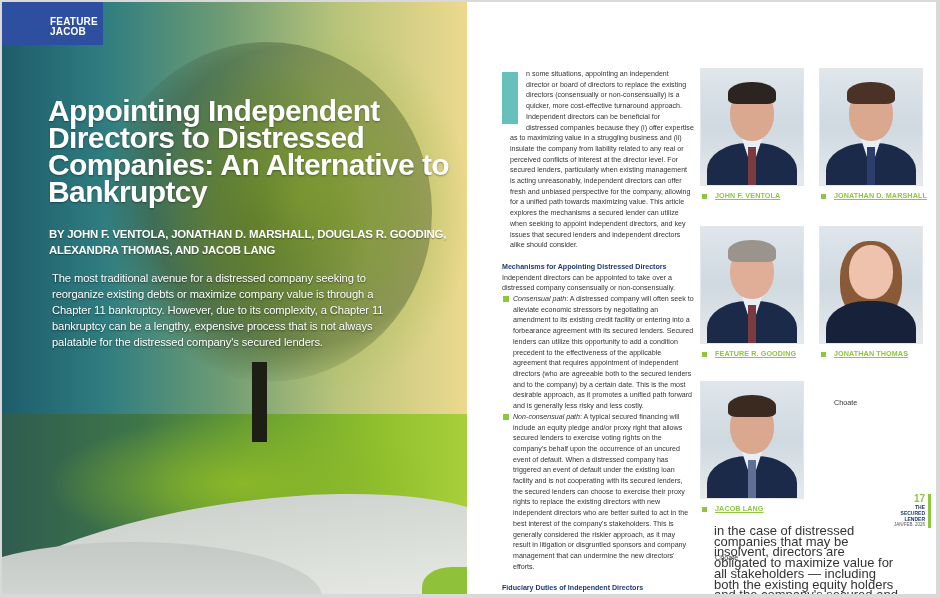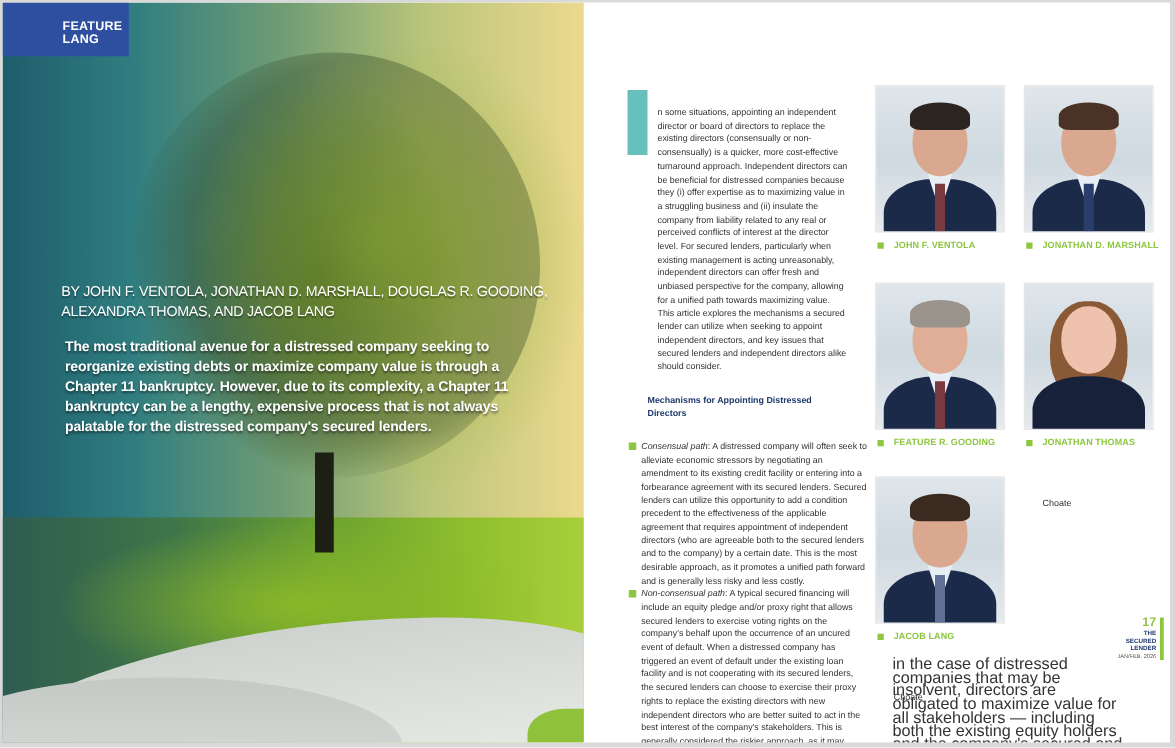--- a/index.html
+++ b/index.html
@@ -18,42 +18,42 @@
   .left-page .path{position:absolute;left:-40px;top:500px;width:560px;height:140px;border-radius:50% 50% 0 0 / 60% 60% 0 0;
     background:linear-gradient(180deg,#cfd3cf,#e9ece6);transform:rotate(-8deg);}
   .left-page .path2{position:absolute;left:-60px;top:540px;width:380px;height:110px;border-radius:50%;background:linear-gradient(180deg,#c4c9c6,#dfe2dc);}
   .left-page .grass-corner{position:absolute;left:420px;top:565px;width:60px;height:40px;background:#8fc13a;border-radius:50% 0 0 0;}
   .left-page .trunk{position:absolute;left:250px;top:360px;width:15px;height:80px;background:#1d1f14;}
   .left-page .canopy{position:absolute;left:100px;top:40px;width:330px;height:340px;border-radius:50%;
     background:radial-gradient(circle at 60% 45%, rgba(120,150,40,0.55), rgba(40,60,30,0.35) 55%, rgba(0,0,0,0) 72%);}
   .feature-box{position:absolute;left:0;top:0;width:101px;height:43px;background:#2e4fa0;}
   .feature-box span{position:absolute;left:48px;top:15px;color:#fff;font-weight:bold;font-size:10px;line-height:10px;letter-spacing:0.2px;}
   .title{position:absolute;left:46px;top:95px;width:420px;color:#fff;font-weight:bold;font-size:30px;line-height:27px;letter-spacing:-0.6px;text-shadow:0 1px 2px rgba(0,0,0,0.35);margin:0;}
-  .byline{position:absolute;left:47px;top:224px;width:420px;color:#fff;font-weight:normal;font-size:11.4px;line-height:16px;letter-spacing:-0.2px;text-shadow:0 1px 1px rgba(0,0,0,0.4);margin:0;}
-  .dek{position:absolute;left:50px;top:268px;width:360px;color:#fff;font-weight:bold;font-size:11.2px;line-height:16px;letter-spacing:-0.1px;text-shadow:0 1px 2px rgba(0,0,0,0.55);margin:0;}
+  .byline{position:absolute;left:47px;top:224px;width:420px;color:#fff;font-weight:bold;font-size:11.4px;line-height:16px;letter-spacing:-0.2px;text-shadow:0 1px 1px rgba(0,0,0,0.4);margin:0;}
+  .dek{position:absolute;left:50px;top:268px;width:360px;color:#fff;font-weight:normal;font-size:11.2px;line-height:16px;letter-spacing:-0.1px;text-shadow:0 1px 2px rgba(0,0,0,0.55);margin:0;}
   
   .text-col{position:absolute;left:500px;top:67px;width:192px;color:#333;font-size:7.1px;line-height:10.7px;}
   .dropcap{float:left;width:16px;height:52px;background:#68c0bd;margin:3px 8px 0 0;}
-  .text-col p{margin:16px;}
+  .text-col p{margin:0;}
   .intro-indent{padding-left:8px;}
   .sec-head{color:#1f3a6e;font-weight:bold;margin-top:11px !important;}
   ul.bullets{list-style:none;margin:0;padding:0;}
   ul.bullets li{position:relative;padding-left:11px;}
   ul.bullets li .sq{position:absolute;left:1px;top:2px;width:6px;height:6px;background:#8dc63f;}
   ul.bullets li em{}
   .photo{position:absolute;width:102px;height:116px;border:1px solid #e6e6e6;overflow:hidden;
     background:linear-gradient(180deg,#dfe6ec 0%,#cfd9e0 50%,#e5eaee 100%);}
   .photo .head{position:absolute;width:44px;height:54px;border-radius:48%;left:29px;top:18px;background:#d9a88f;}
   .photo .hair{position:absolute;width:48px;height:22px;border-radius:50% 50% 20% 20%;left:27px;top:13px;background:#3a2a22;}
   .photo .suit{position:absolute;left:6px;top:74px;width:90px;height:60px;border-radius:45% 45% 0 0;background:#1c2a4a;}
   .photo .shirt{position:absolute;left:41px;top:70px;width:20px;height:30px;background:#e8eef5;clip-path:polygon(0 0,100% 0,50% 100%);}
   .photo .tie{position:absolute;left:47px;top:78px;width:8px;height:38px;background:#7b3a3f;}
   .caption{position:absolute;width:120px;}
   .caption .sq{position:absolute;left:0;top:3px;width:5px;height:5px;background:#8dc63f;}
-  .caption .name{position:absolute;left:13px;top:0;color:#8dc63f;font-weight:bold;font-size:7.2px;white-space:nowrap;letter-spacing:0.1px;}
+  .caption .name{position:absolute;left:13px;top:0;color:#8dc63f;font-weight:bold;font-size:7.2px;white-space:nowrap;letter-spacing:0.1px;text-decoration:underline;}
   .caption .firm{position:absolute;left:13px;top:10px;color:#333;font-size:7.2px;margin-top:39px;}
   .continue{position:absolute;left:712px;top:524px;width:185px;color:#333;font-size:13px;line-height:10.7px;margin:0;}
   .folio{position:absolute;left:886px;top:492px;width:37px;text-align:right;font-weight:bold;}
   .folio .num{color:#8dc63f;font-size:10px;line-height:10px;}
   .folio .pub{color:#1f3a6e;font-size:5px;line-height:6px;}
   .folio .date{color:#555;font-size:4.5px;line-height:6px;font-weight:normal;}
   .folio-bar{position:absolute;left:926px;top:492px;width:3px;height:34px;background:#8dc63f;}
 </style>
 </head>
 <body>
@@ -64,33 +64,35 @@
     <div class="canopy"></div>
     <div class="ground"></div>
     <div class="trunk"></div>
     <div class="path"></div>
     <div class="path2"></div>
     <div class="grass-corner"></div>
 
     <div class="feature-box">
       <span>
         <span style="position:static">FEATURE</span><br>
-        <span style="position:static">LANG</span>
+        <span style="position:static">JACOB</span>
       </span>
     </div>
 
+    <h1 class="title">Appointing Independent Directors to Distressed Companies: An Alternative to Bankruptcy</h1>
     <p class="byline">BY JOHN F. VENTOLA, JONATHAN D. MARSHALL, DOUGLAS R. GOODING, ALEXANDRA THOMAS, AND JACOB LANG</p>
     <p class="dek">The most traditional avenue for a distressed company seeking to reorganize existing debts or maximize company value is through a Chapter 11 bankruptcy. However, due to its complexity, a Chapter 11 bankruptcy can be a lengthy, expensive process that is not always palatable for the distressed company's secured lenders.</p>
   </div>
 
   <div class="text-col">
     <div class="dropcap"></div>
     <p class="intro-indent">n some situations, appointing an independent director or board of directors to replace the existing directors (consensually or non-consensually) is a quicker, more cost-effective turnaround approach. Independent directors can be beneficial for distressed companies because they (i) offer expertise as to maximizing value in a struggling business and (ii) insulate the company from liability related to any real or perceived conflicts of interest at the director level. For secured lenders, particularly when existing management is acting unreasonably, independent directors can offer fresh and unbiased perspective for the company, allowing for a unified path towards maximizing value. This article explores the mechanisms a secured lender can utilize when seeking to appoint independent directors, and key issues that secured lenders and independent directors alike should consider.</p>
 
     <p class="sec-head">Mechanisms for Appointing Distressed Directors</p>
+    <p>Independent directors can be appointed to take over a distressed company consensually or non-consensually.</p>
     <ul class="bullets">
       <li>
         <span class="sq"></span>
         <em>Consensual path</em><span>: A distressed company will often seek to alleviate economic stressors by negotiating an amendment to its existing credit facility or entering into a forbearance agreement with its secured lenders. Secured lenders can utilize this opportunity to add a condition precedent to the effectiveness of the applicable agreement that requires appointment of independent directors (who are agreeable both to the secured lenders and to the company) by a certain date. This is the most desirable approach, as it promotes a unified path forward and is generally less risky and less costly.</span>
       </li>
       <li>
         <span class="sq"></span>
         <em>Non-consensual path</em><span>: A typical secured financing will include an equity pledge and/or proxy right that allows secured lenders to exercise voting rights on the company's behalf upon the occurrence of an uncured event of default. When a distressed company has triggered an event of default under the existing loan facility and is not cooperating with its secured lenders, the secured lenders can choose to exercise their proxy rights to replace the existing directors with new independent directors who are better suited to act in the best interest of the company's stakeholders. This is generally considered the riskier approach, as it may result in litigation or disgruntled sponsors and company management that can undermine the new directors' efforts.</span>
       </li>
     </ul>

